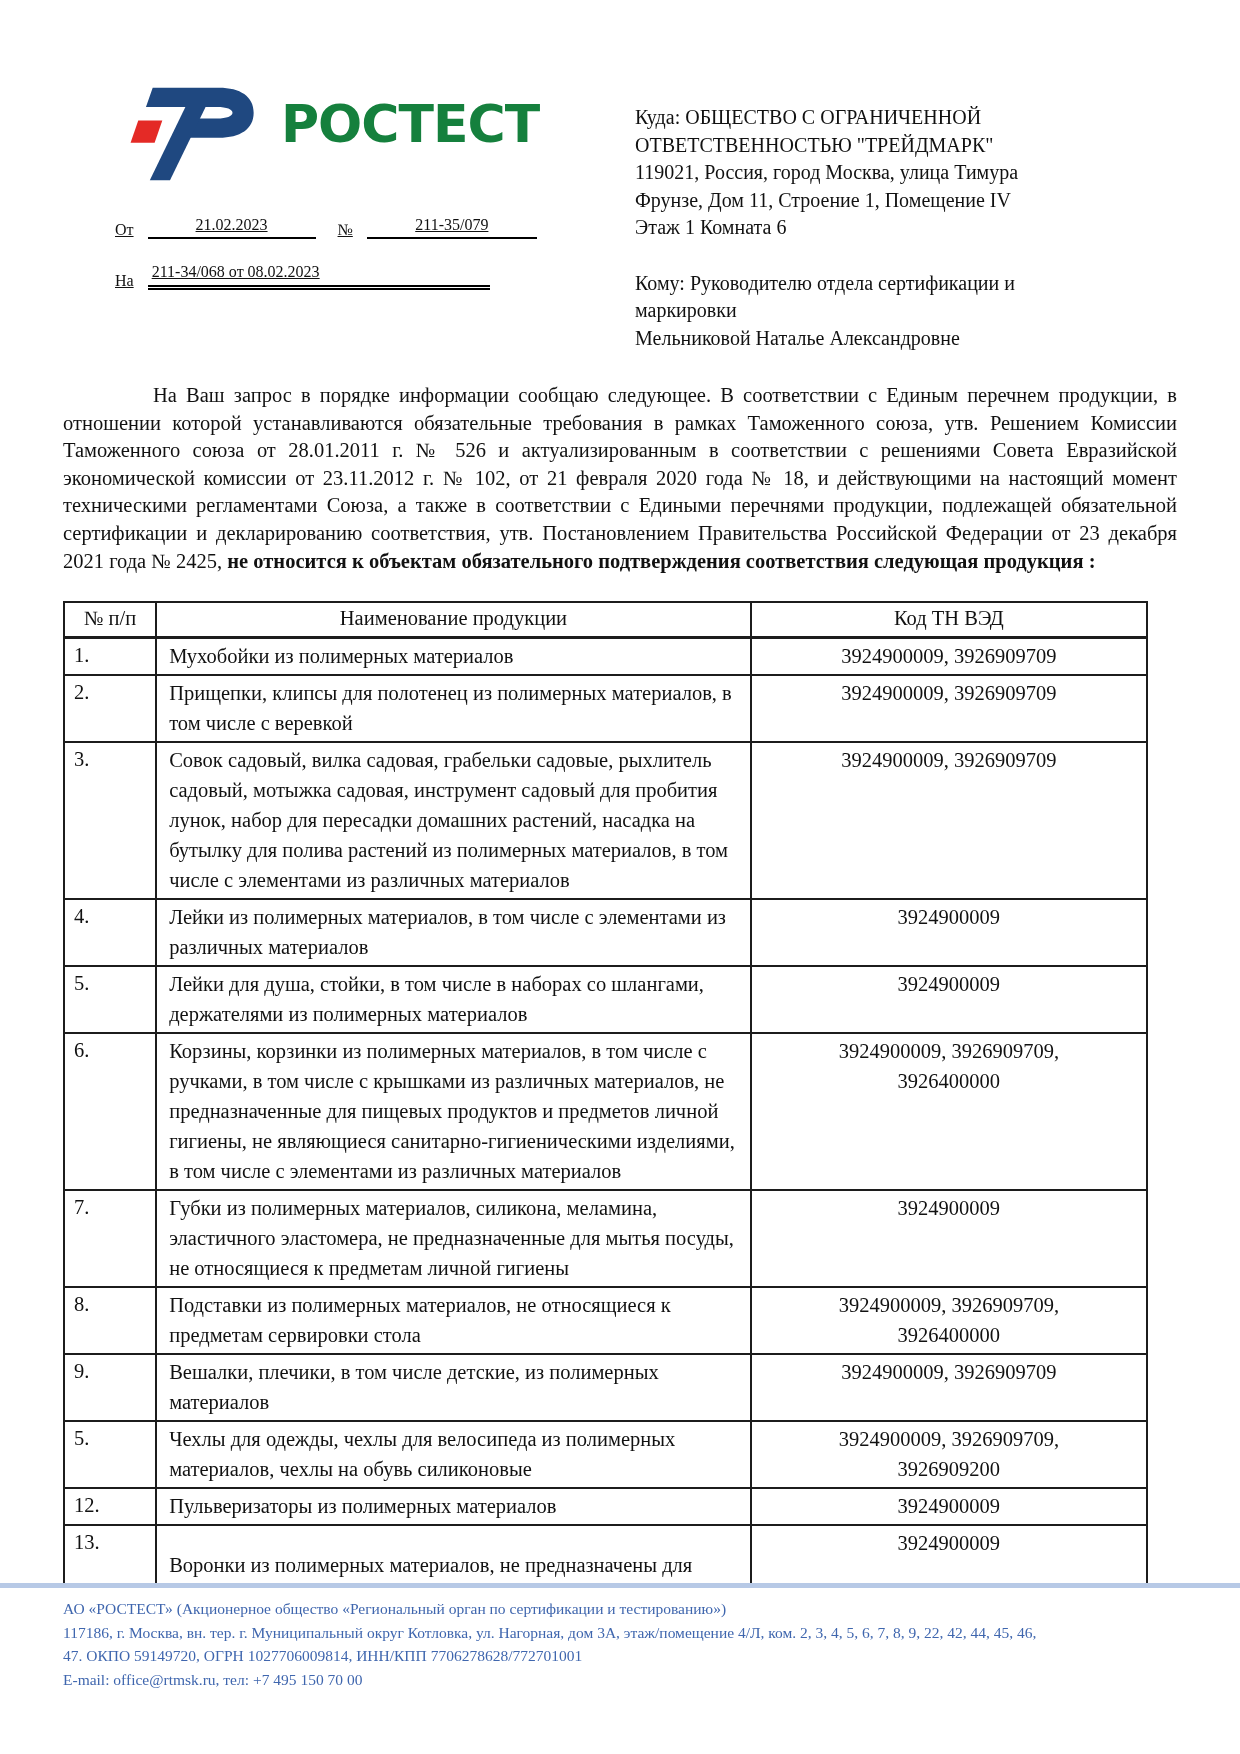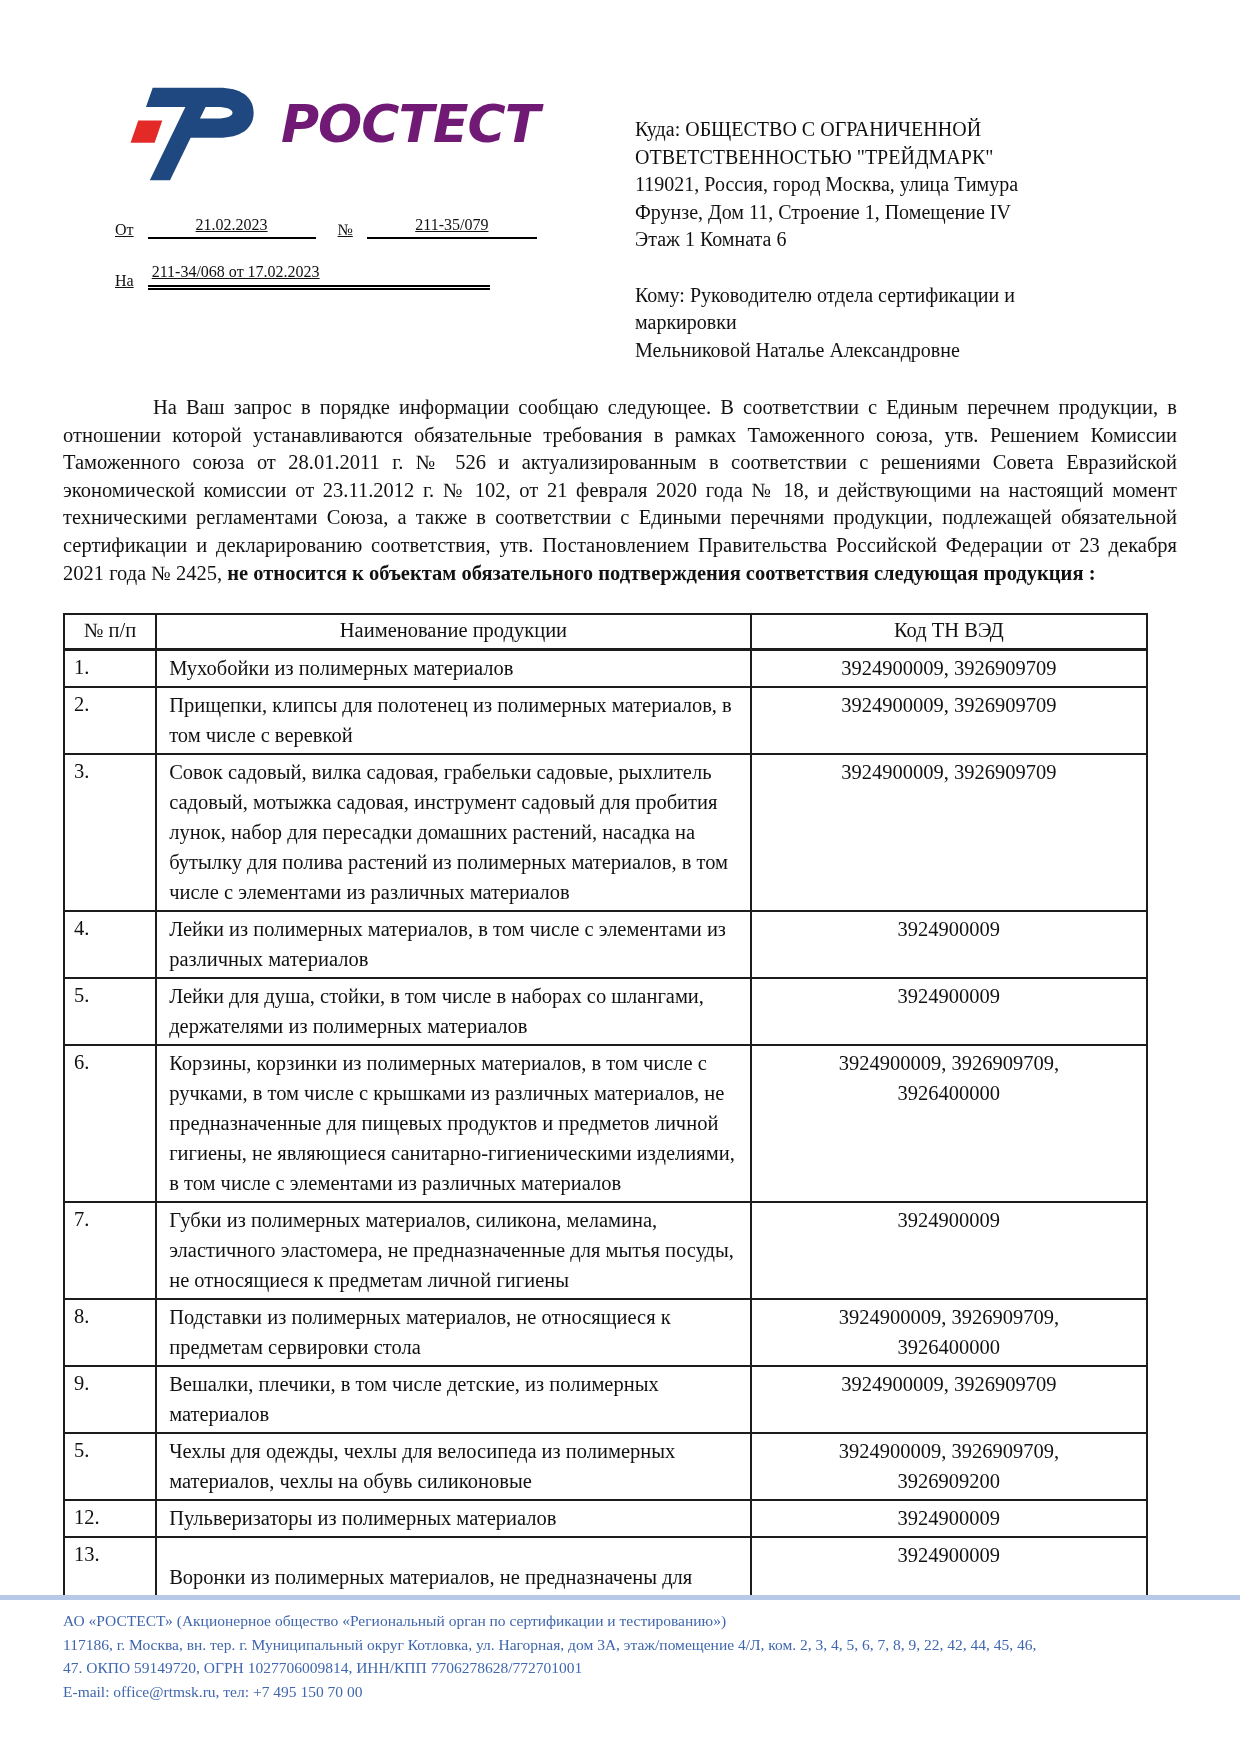--- a/index.html
+++ b/index.html
@@ -14,25 +14,25 @@
     padding:84px 63px 0 63px;
   }
   
   .lh-row{display:flex;align-items:flex-start;}
   .lh-left{width:572px;flex:0 0 572px;}
   .lh-right{flex:1;padding-left:0px;max-width:505px;}
   .logo-area{display:flex;align-items:flex-start;margin-left:52px;}
   .logo-mark{width:160px;height:100px;flex:0 0 160px;}
   .logo-word{
     font-family:"DejaVu Sans","Liberation Sans",sans-serif;
-    font-weight:bold;font-style:italic;
+    font-weight:bold;
     font-size:52px;letter-spacing:-1px;
-    color:#701a75;margin:10px 0 0 6px;white-space:nowrap;
-  }
-  .addr{font-size:20px;line-height:27.5px;white-space:pre-line;margin-top:32px;}
+    color:#15803d;margin:10px 0 0 6px;white-space:nowrap;
+  }
+  .addr{font-size:20px;line-height:27.5px;white-space:pre-line;margin-top:20px;}
   .addr-whom{margin-top:28px;}
   
   .refs{margin:32px 0 0 52px;font-size:16px;text-decoration:underline;}
   .ref-row{display:flex;align-items:flex-end;margin-bottom:24px;}
   .ref-label{margin-right:14px;}
   .u1{
     display:inline-block;width:168px;text-align:center;
     border-bottom:2px solid #000;padding-bottom:3px;margin-right:22px;
   }
   .u1b{
@@ -97,21 +97,21 @@
 
       <div class="refs">
         <div class="ref-row">
           <span class="ref-label">От</span>
           <span class="u1">21.02.2023</span>
           <span class="ref-label">№</span>
           <span class="u1b">211-35/079</span>
         </div>
         <div class="ref-row">
           <span class="ref-label">На</span>
-          <span class="u2">211-34/068 от 17.02.2023</span>
+          <span class="u2">211-34/068 от 08.02.2023</span>
         </div>
       </div>
     </div>
 
     <div class="lh-right">
       <div class="addr">Куда:  ОБЩЕСТВО С ОГРАНИЧЕННОЙ
 ОТВЕТСТВЕННОСТЬЮ "ТРЕЙДМАРК"
 119021,  Россия,  город Москва,  улица Тимура
 Фрунзе,  Дом 11,  Строение 1,  Помещение IV
 Этаж 1 Комната 6</div>

